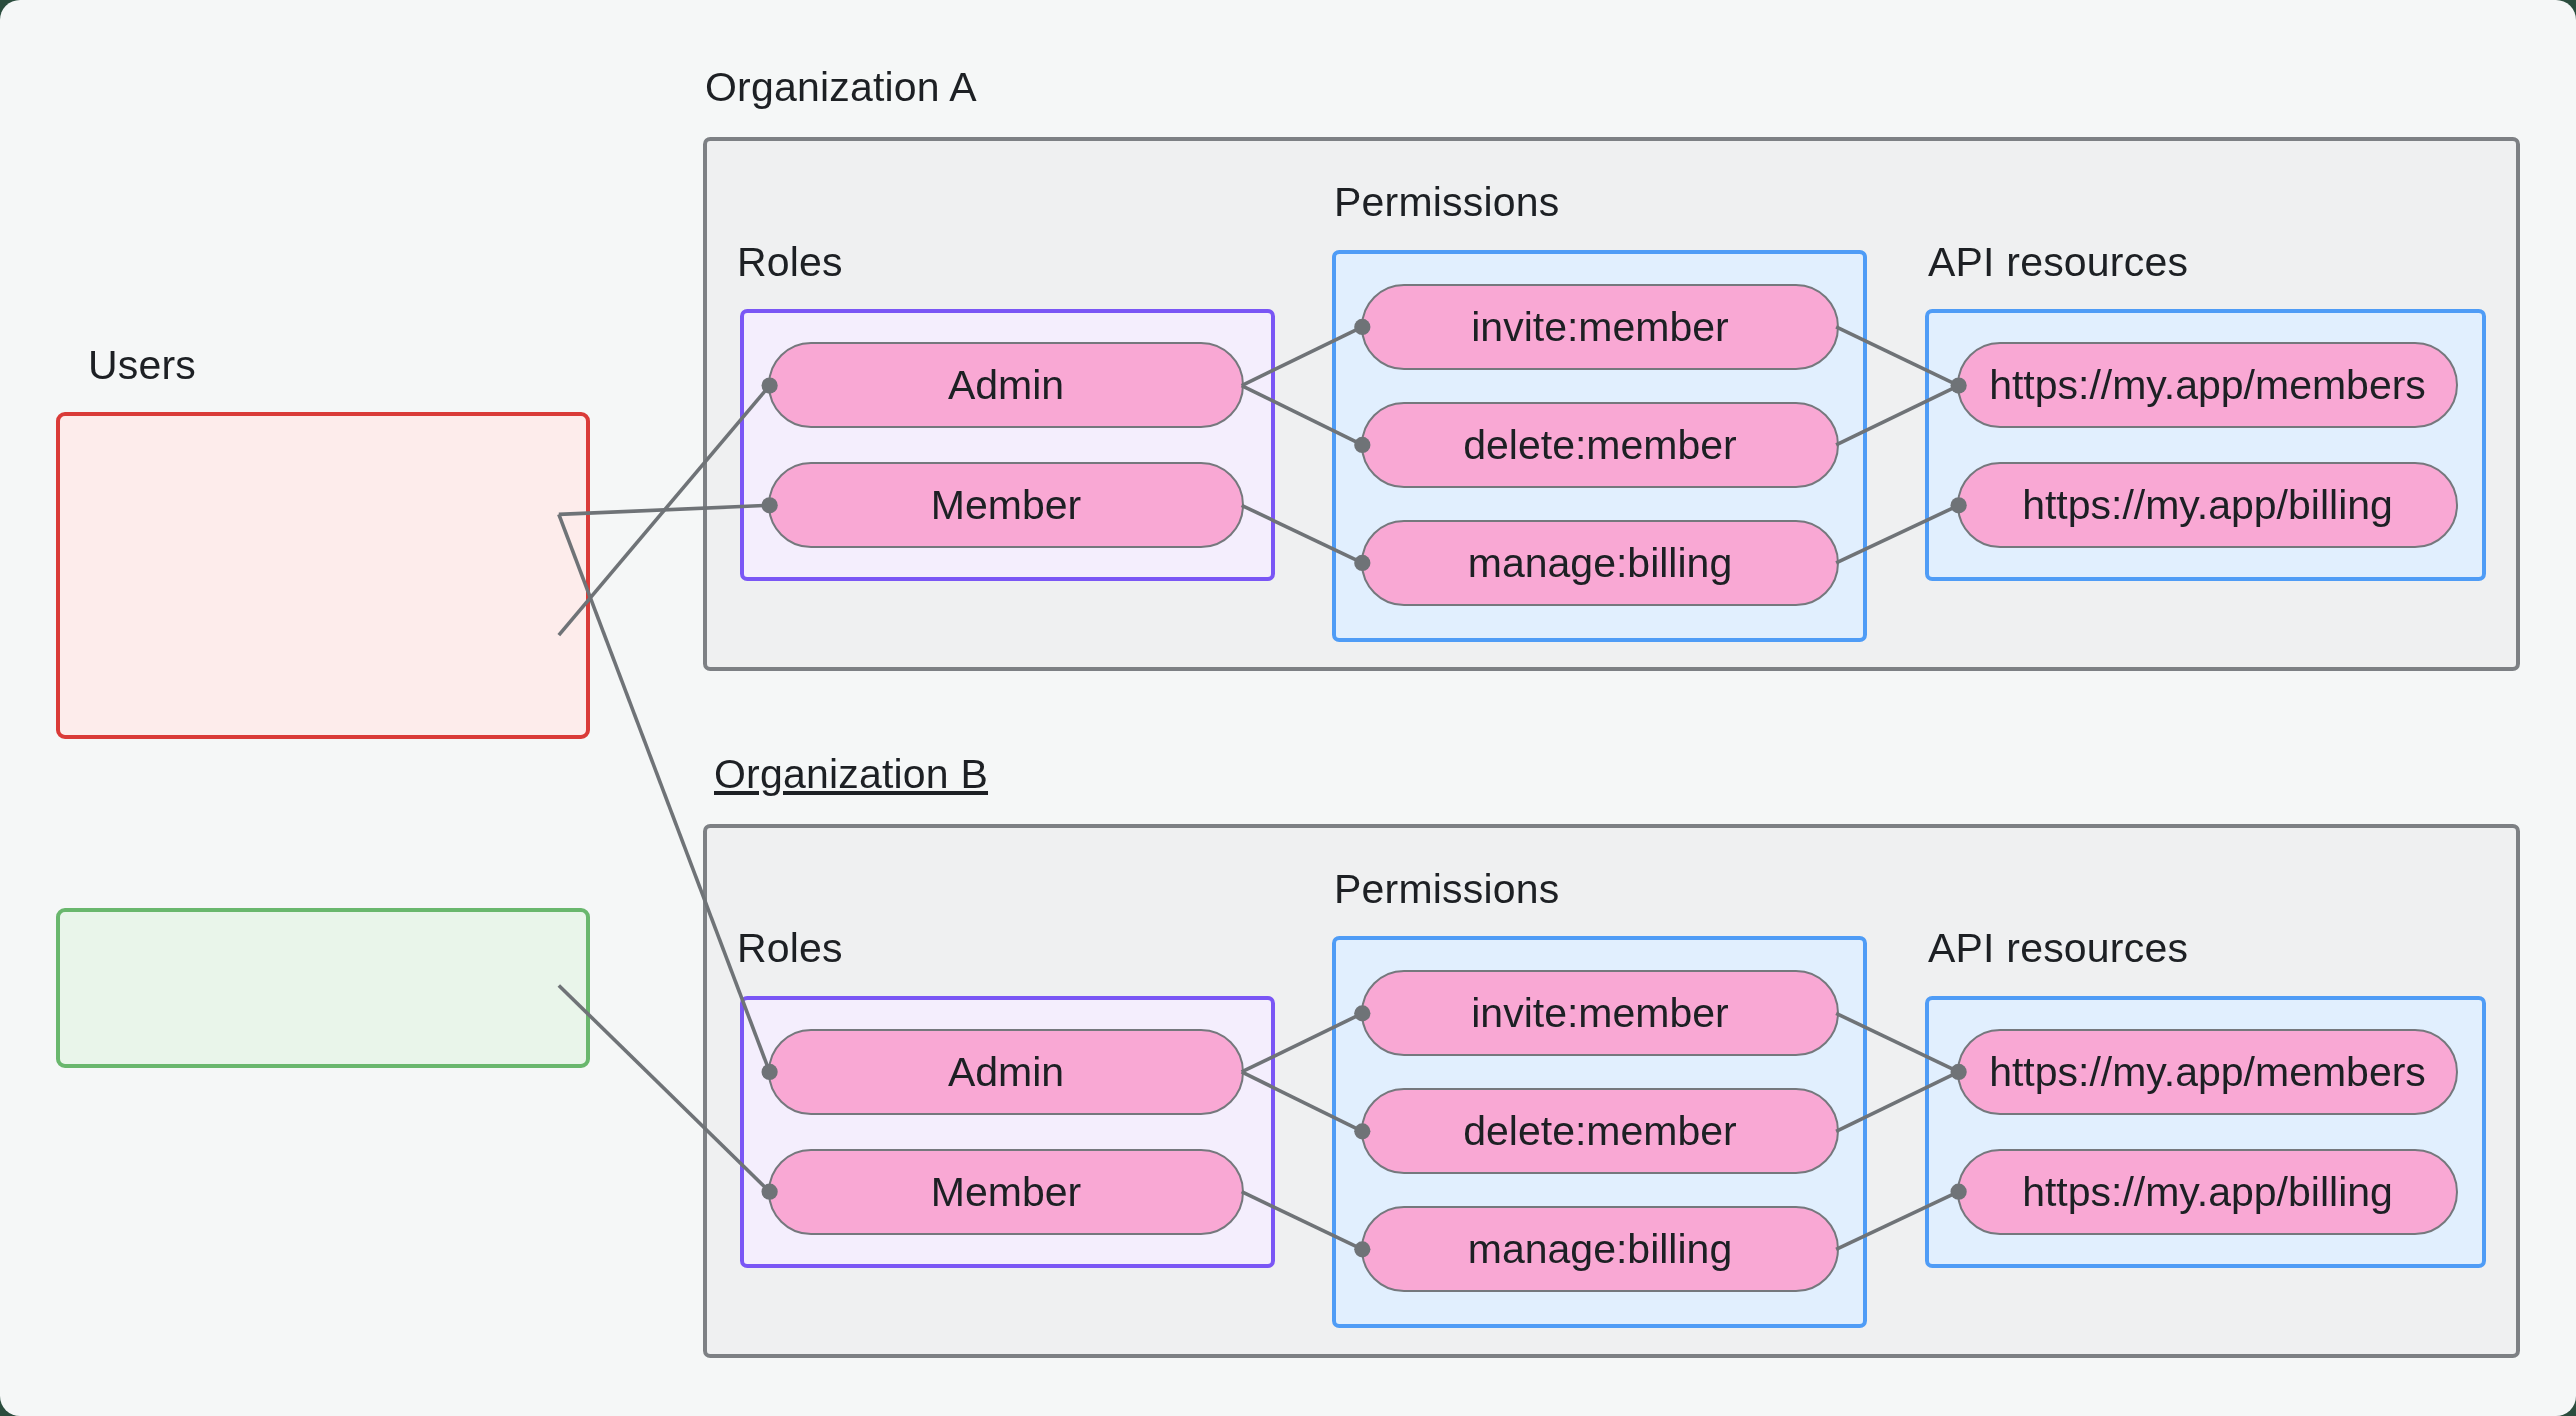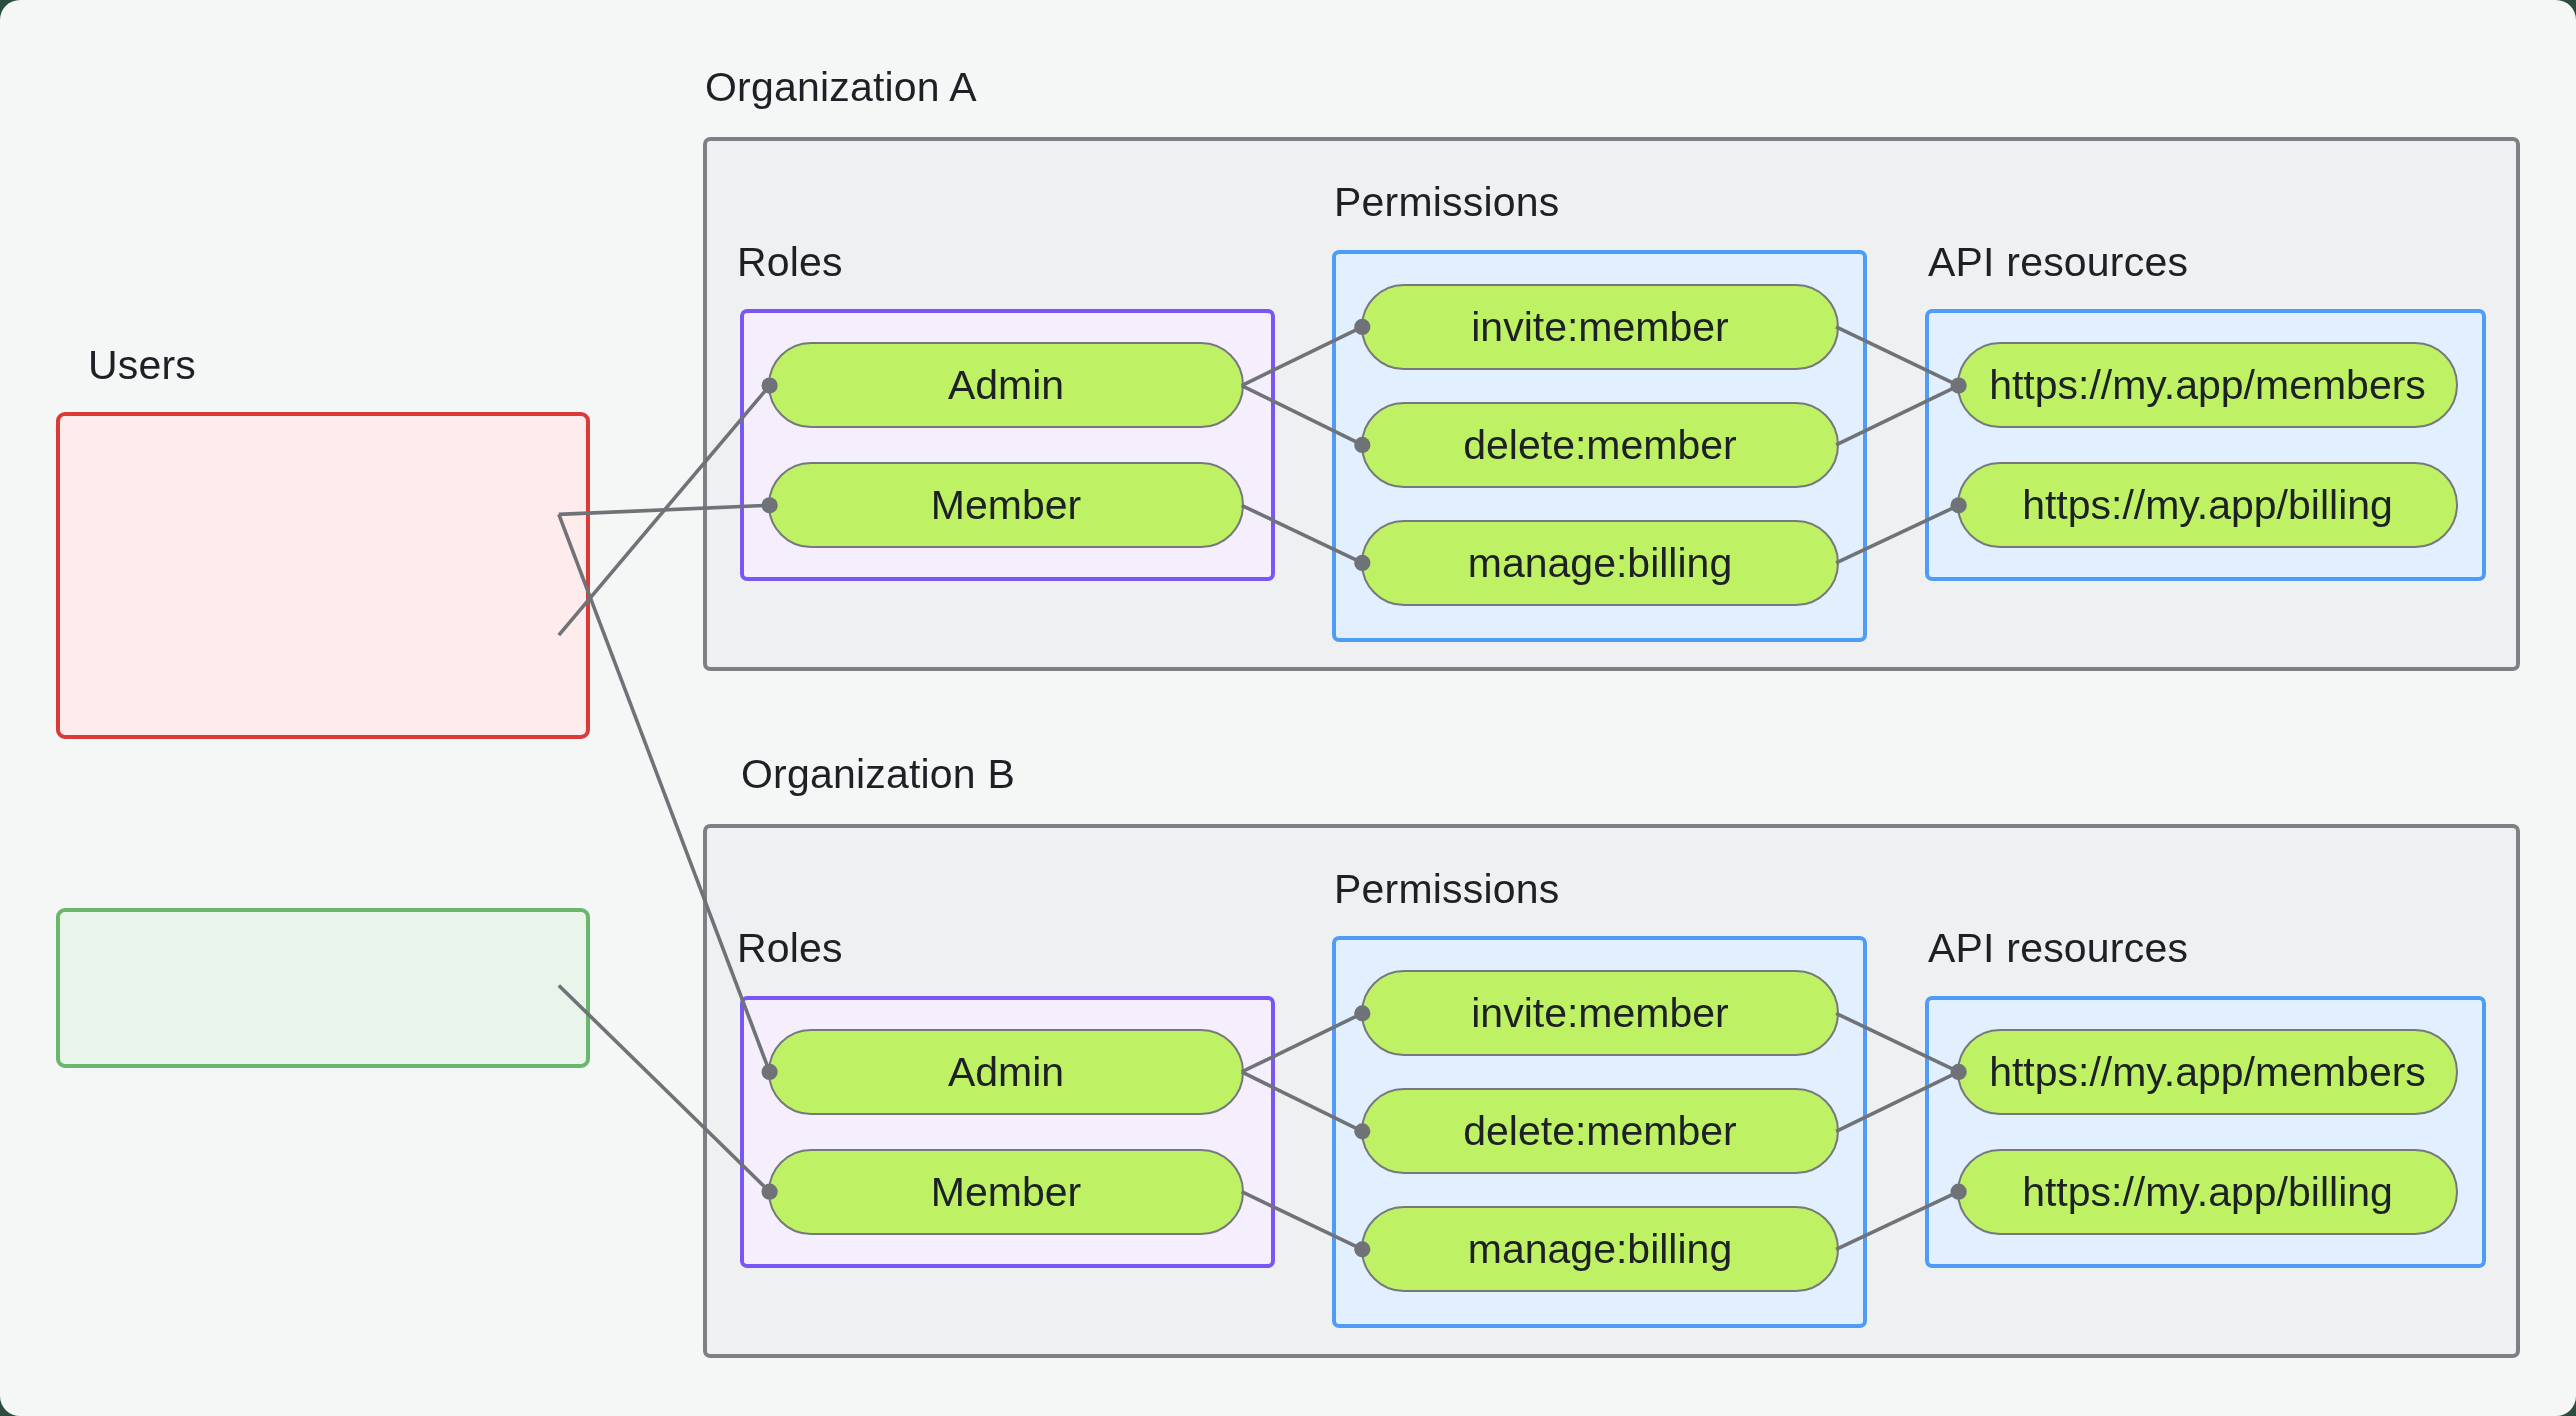--- a/index.html
+++ b/index.html
@@ -48,21 +48,21 @@
   }
   .blue-box{
     border:4.5px solid #4f9cf6;
     background:#e1effe;
     border-radius:7.2px;
   }
   .pill{
     position:absolute;
     box-sizing:border-box;
     height:86px;
-    background:#bef264;
+    background:#f9a8d4;
     border:2.7px solid #75787d;
     border-radius:43px;
     display:flex;
     align-items:center;
     justify-content:center;
     font-size:41px;
     color:#1d2024;
     white-space:nowrap;
     z-index:5;
   }
@@ -96,21 +96,21 @@
   <div class="group-box blue-box" style="left:1332px; top:250px; width:535px; height:392px;"></div>
   <div class="pill" style="left:1361px; top:284px; width:478px;">invite:member</div>
   <div class="pill" style="left:1361px; top:402px; width:478px;">delete:member</div>
   <div class="pill" style="left:1361px; top:520px; width:478px;">manage:billing</div>
 
   <div class="section-label" style="left:1928px; top:238px;">API resources</div>
   <div class="group-box blue-box" style="left:1925px; top:309px; width:561px; height:272px;"></div>
   <div class="pill" style="left:1957px; top:342px; width:501px;">https://my.app/members</div>
   <div class="pill" style="left:1957px; top:462px; width:501px;">https://my.app/billing</div>
 
-  <div class="section-label" style="left:741px; top:750px;">Organization B</div>
+  <div class="section-label" style="left:714px; top:750px;text-decoration:underline;">Organization B</div>
   <div class="group-box org-box" style="left:703px; top:824px; width:1817px; height:534px;"></div>
 
   <div class="section-label" style="left:737px; top:924px;">Roles</div>
   <div class="group-box roles-box" style="left:740px; top:996px; width:535px; height:272px;"></div>
   <div class="pill" style="left:768px; top:1029px; width:476px;">Admin</div>
   <div class="pill" style="left:768px; top:1149px; width:476px;">Member</div>
 
   <div class="section-label" style="left:1334px; top:865px;">Permissions</div>
   <div class="group-box blue-box" style="left:1332px; top:936px; width:535px; height:392px;"></div>
   <div class="pill" style="left:1361px; top:970px; width:478px;">invite:member</div>

